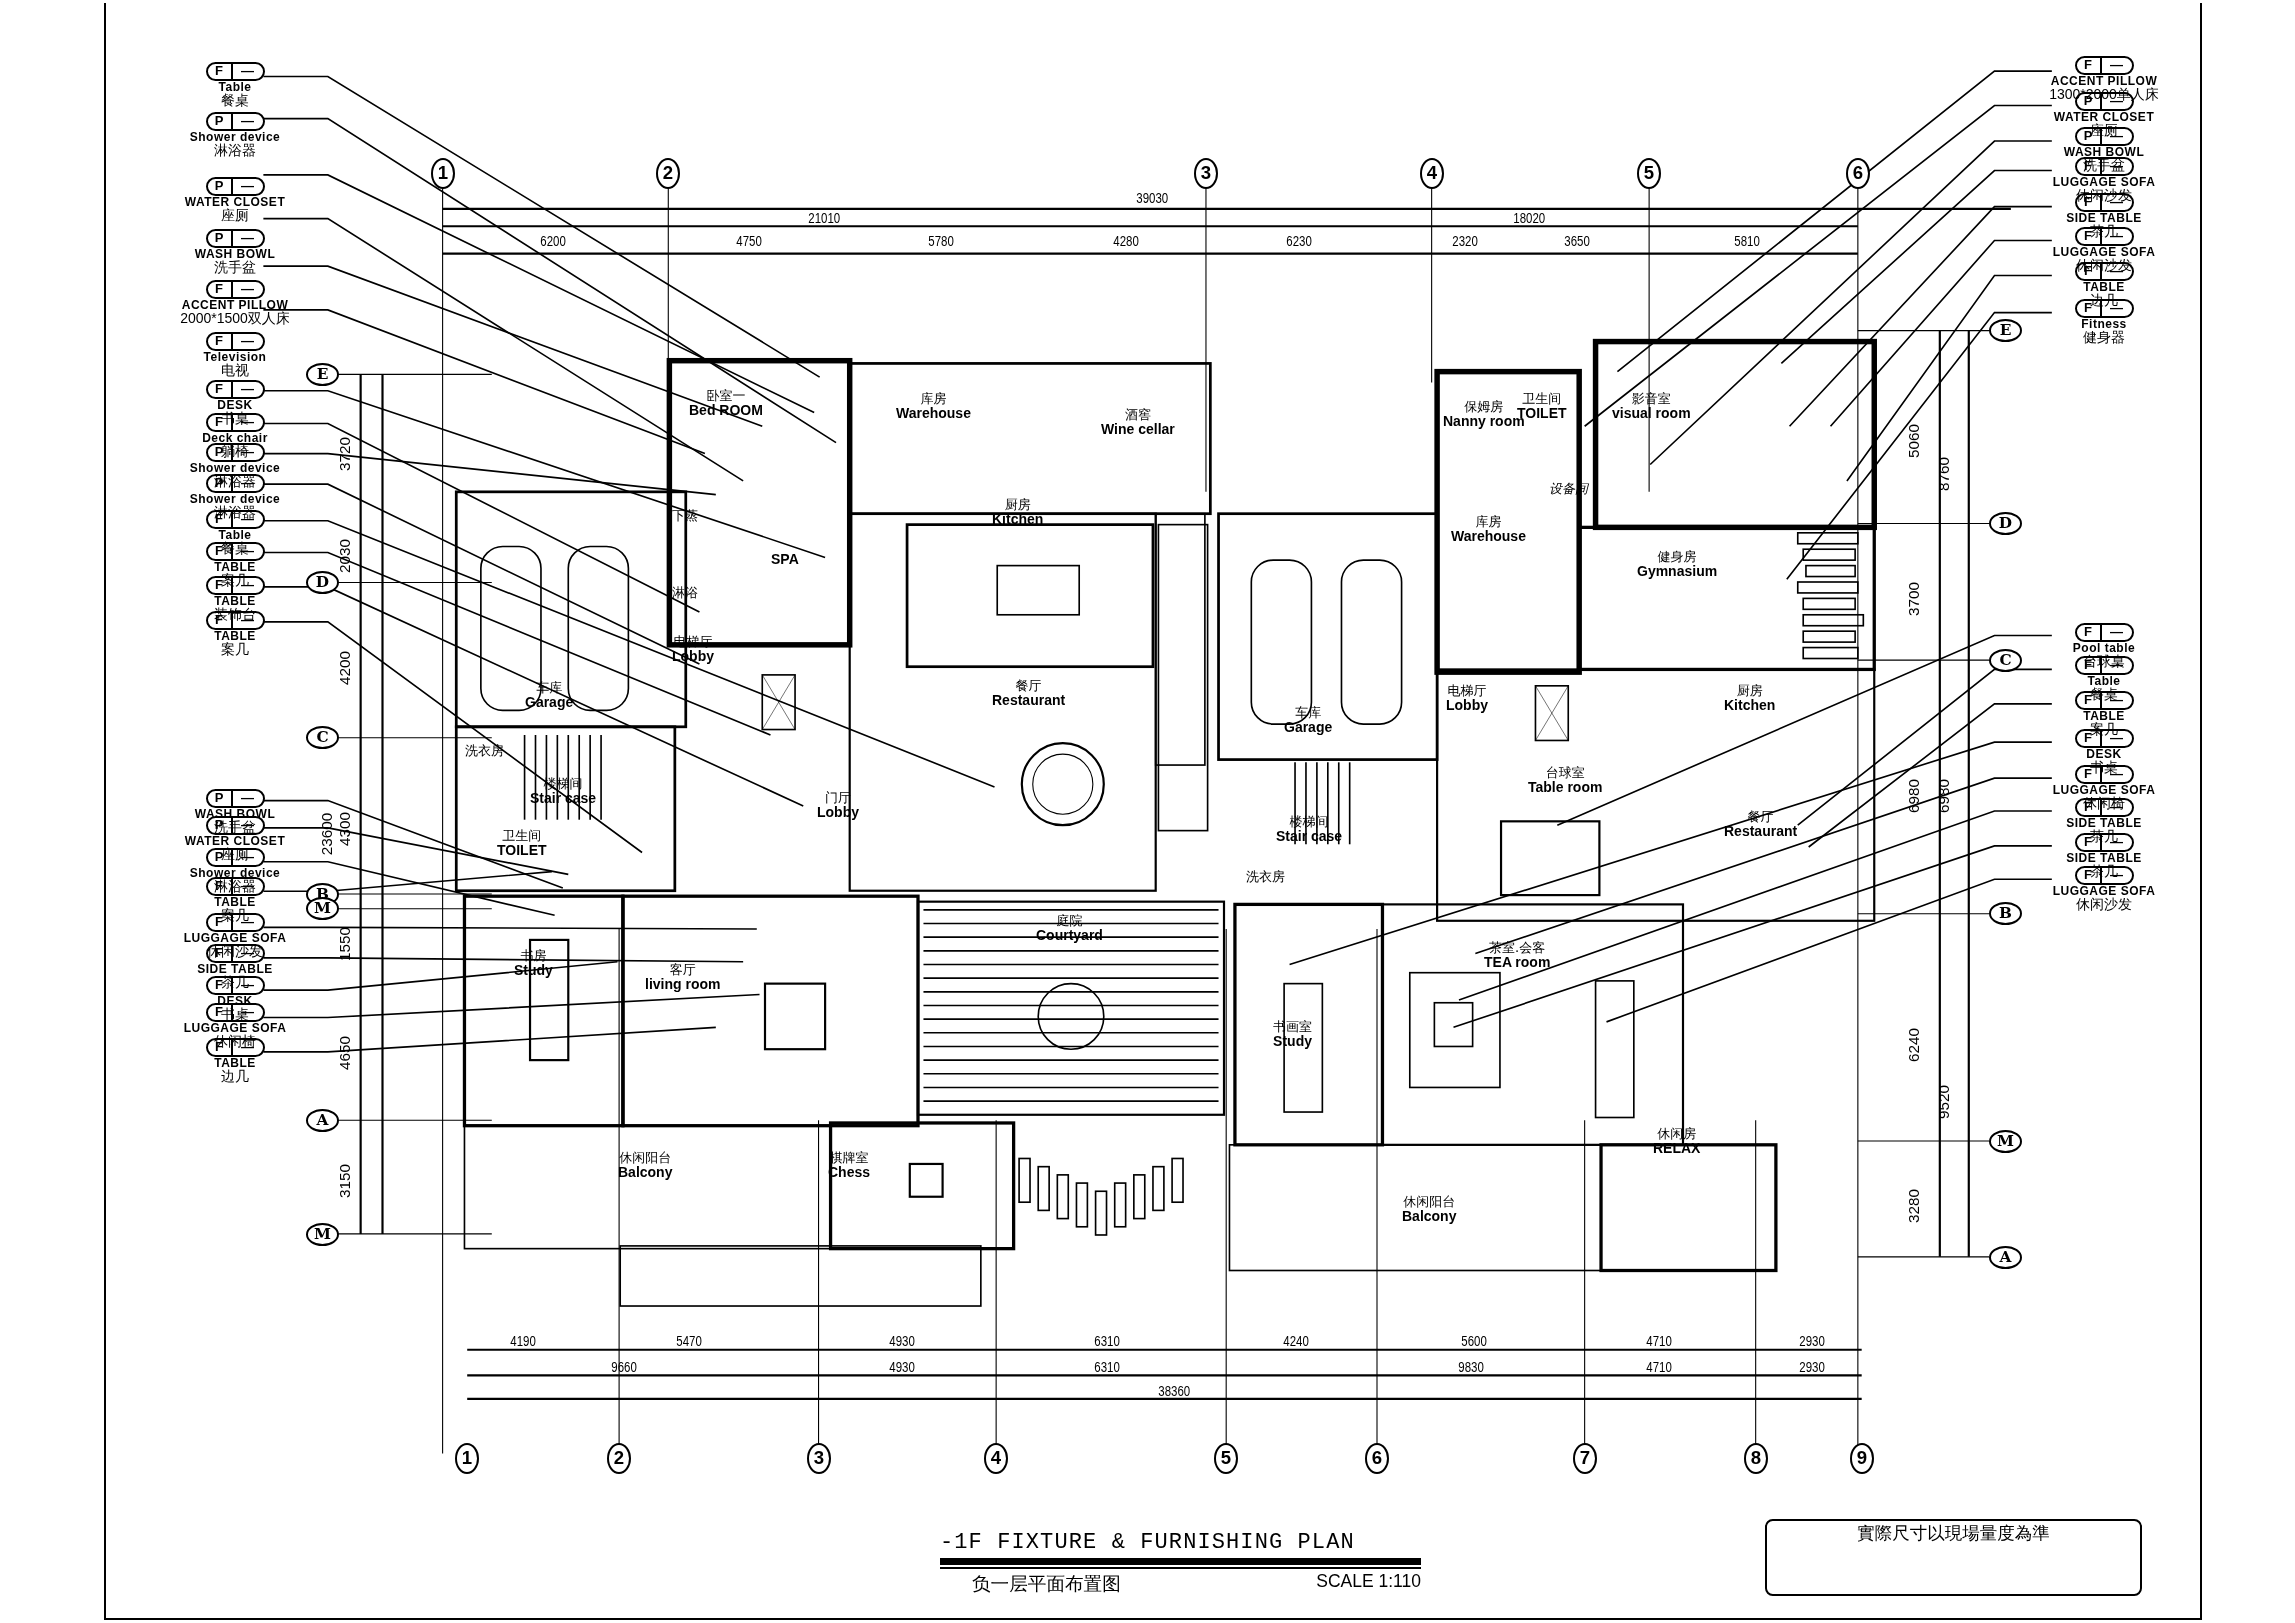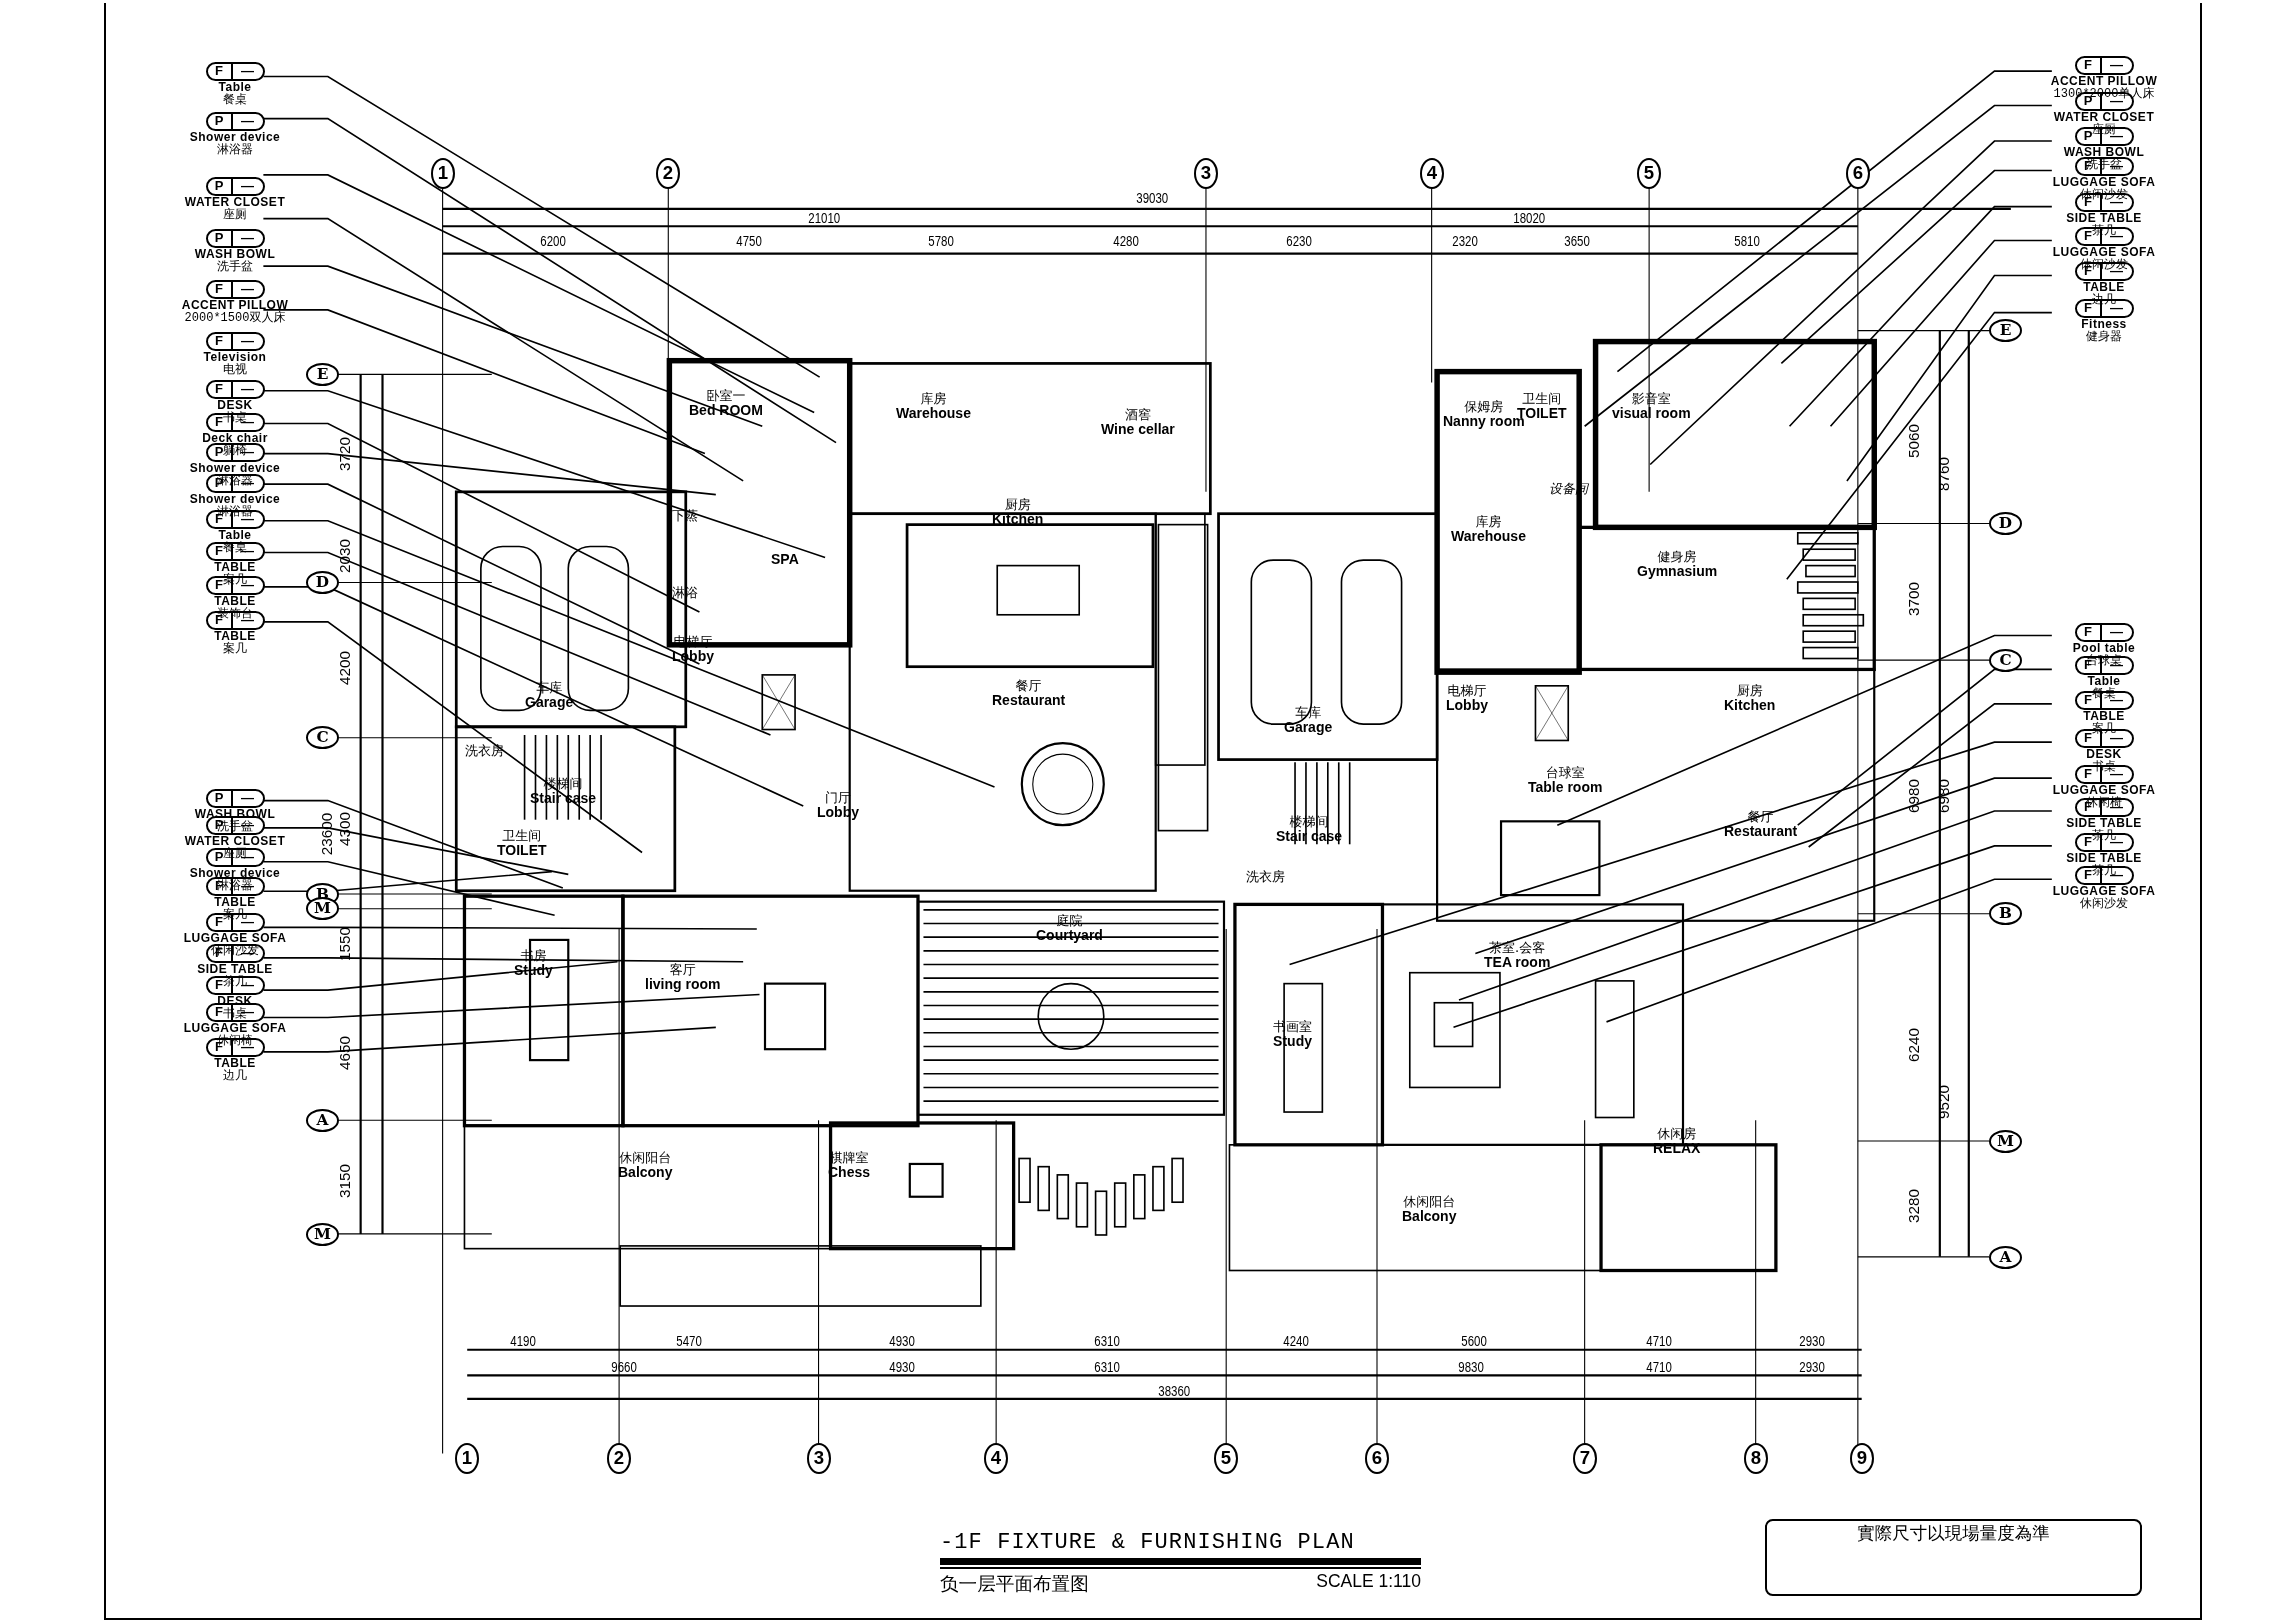--- a/index.html
+++ b/index.html
@@ -4,34 +4,34 @@
 <style>
   html,body{margin:0;padding:0;background:#fff;}
   body{width:2295px;height:1623px;position:relative;overflow:hidden;font-family:"Liberation Sans",sans-serif;color:#000;}
   .sheet{position:absolute;left:104px;top:3.3px;width:2098px;height:1617px;border:2.2px solid #000;border-top:none;box-sizing:border-box;}
   svg{position:absolute;left:0;top:0;}
   .callout{position:absolute;width:120px;text-align:center;}
   .tag{display:flex;margin:0 auto;width:59px;height:18.6px;border:2.2px solid #000;border-radius:9.8px;box-sizing:border-box;font-weight:bold;font-size:13px;line-height:14px;}
   .tag .t1{width:23px;border-right:2.2px solid #000;text-align:center;}
   .tag .t2{flex:1;text-align:center;}
   .cname{font-weight:bold;font-size:12px;letter-spacing:0.5px;line-height:13px;white-space:nowrap;}
-  .czh{font-family:Liberation Mono, monospace;font-size:12px;line-height:12px;white-space:nowrap;}
+  .czh{font-family:Liberation Sans, sans-serif;font-size:14px;line-height:12px;white-space:nowrap;}
   .axis{position:absolute;width:24px;height:31px;border:2.2px solid #000;border-radius:50%;box-sizing:border-box;text-align:center;font-weight:bold;font-size:18.6px;line-height:26px;background:#fff;}
   .raxis{position:absolute;width:33px;height:23px;border:2.2px solid #000;border-radius:50%;box-sizing:border-box;text-align:center;font-family:"DejaVu Serif",serif;font-weight:bold;font-size:15.3px;line-height:18.6px;background:#fff;}
   .dim{position:absolute;font-family:"Liberation Sans Narrow","Liberation Sans",sans-serif;font-size:15.3px;transform:scaleX(0.75);transform-origin:center;}
   .vdim{position:absolute;font-size:15.3px;transform:rotate(-90deg);transform-origin:center;}
   .room{position:absolute;text-align:center;white-space:nowrap;}
   .room .zh{font-family:"DejaVu Serif",serif;font-size:13px;line-height:15.3px;}
   .room .en{font-weight:bold;font-size:14px;line-height:15.3px;}
   .title{position:absolute;left:940px;top:1530px;}
   .title .main{font-family:"Liberation Mono",monospace;font-size:22px;letter-spacing:1.1px;}
   .title .bar1{width:481px;height:6.6px;background:#000;margin-top:3.3px;}
   .title .bar2{width:481px;height:2.2px;background:#000;margin-top:2.2px;}
   .title .row{display:flex;justify-content:space-between;width:481px;margin-top:2.2px;}
-  .title .zh{font-family:"DejaVu Serif",serif;font-size:18.6px;}
+  .title .zh{font-family:"DejaVu Serif",serif;font-size:18.6px;margin-left:32px;}
   .title .scale{font-size:17.5px;}
   .verify{position:absolute;left:1765px;top:1519px;width:377px;height:77px;border:2.2px solid #000;border-radius:7.7px;box-sizing:border-box;text-align:center;}
   .verify .zh{font-family:"DejaVu Serif",serif;font-size:17.5px;line-height:24px;}
   .verify .en{background:#000;color:#fff;font-weight:bold;font-size:16.4px;line-height:31px;margin:2.2px 4.4px 0 4.4px;letter-spacing:1.1px;}
 </style>
 </head>
 <body>
 
 <div class="sheet"></div>
 

